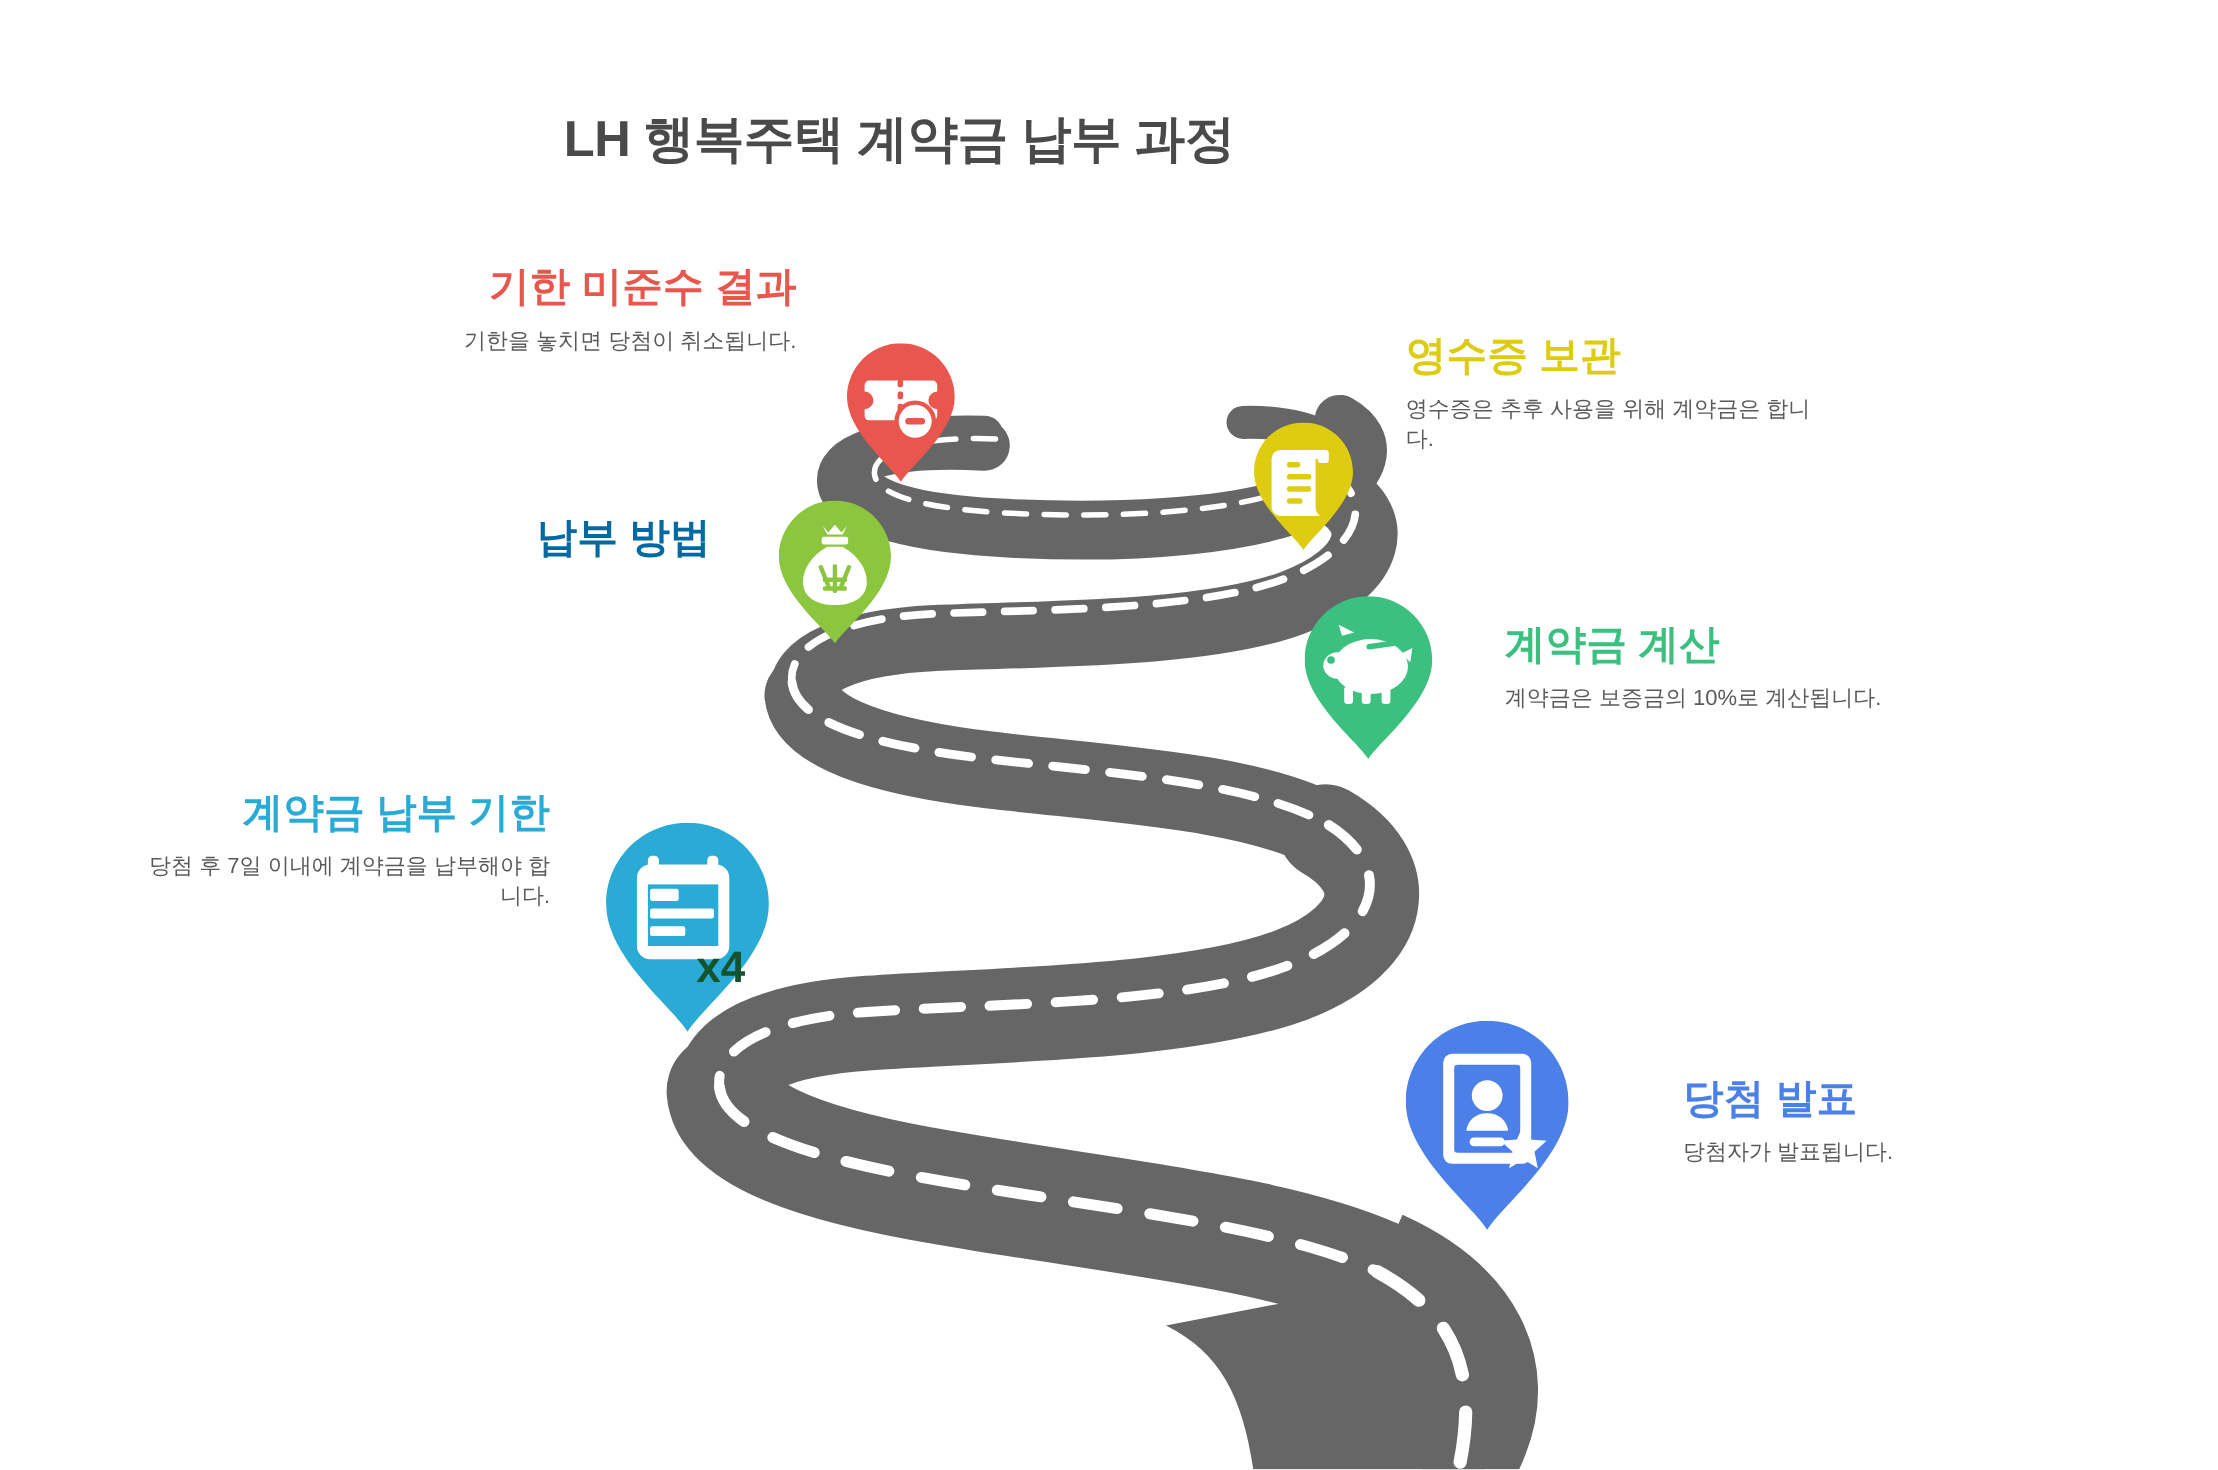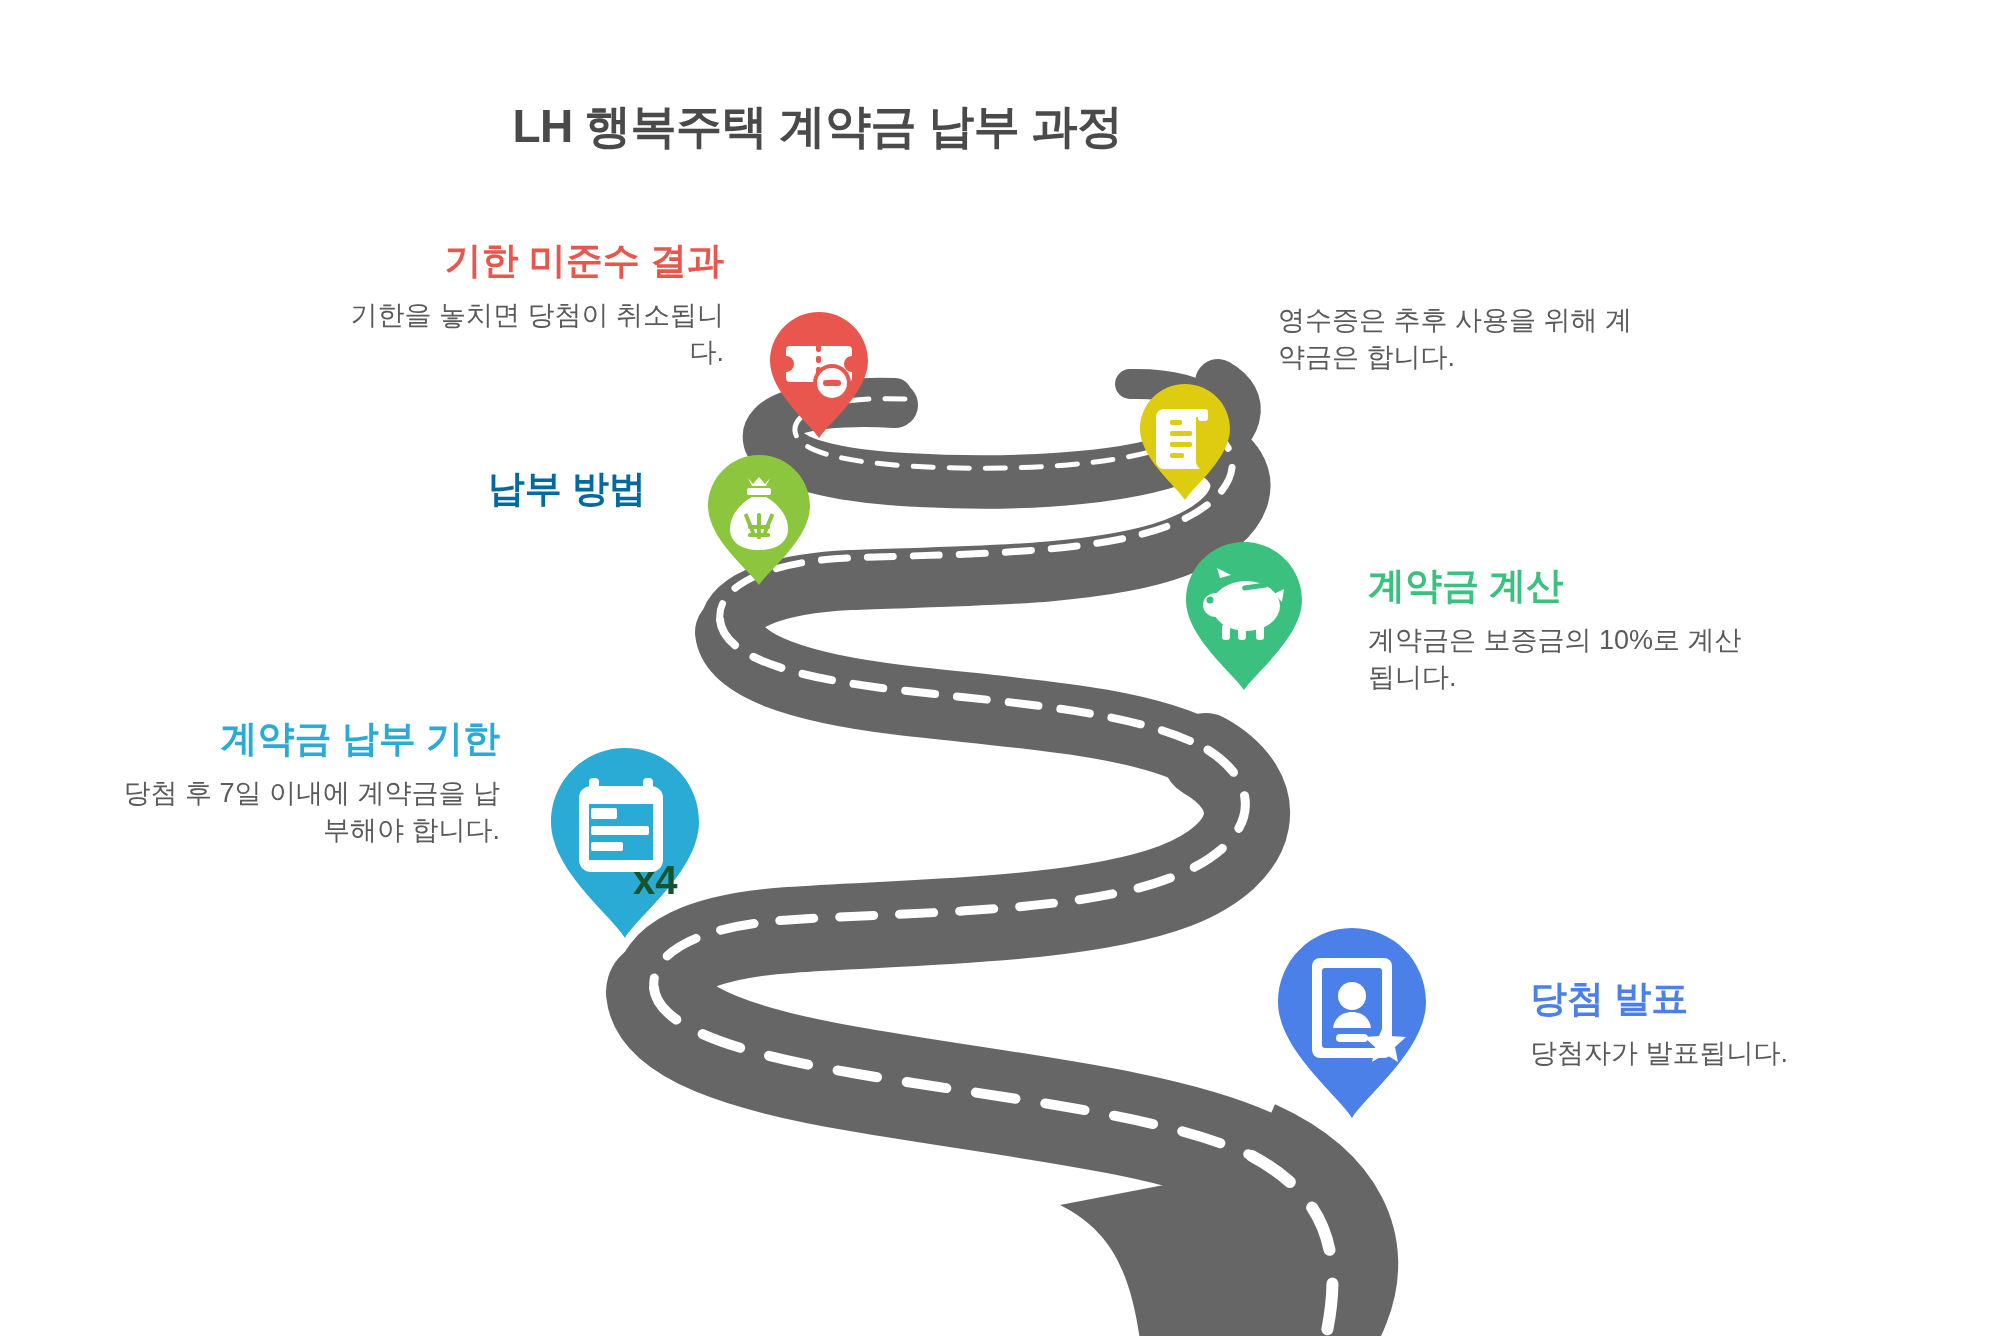--- a/index.html
+++ b/index.html
@@ -51,21 +51,21 @@
 
   .step-title {
     font-size: 37px;
     font-weight: bold;
     line-height: 1.15;
     margin: 0 0 14px 0;
     white-space: nowrap;
   }
 
   .step-desc {
-    font-size: 27px;
+    font-size: 20px;
     line-height: 1.38;
     color: #5a5a5a;
     margin: 0;
   }
 
   
   .pin {
     position: absolute;
   }
   .pin svg { display: block; }
@@ -177,20 +177,21 @@
         <rect x="46" y="44" width="5" height="7" rx="2" fill="#e8564e"></rect>
         <rect x="46" y="55" width="5" height="7" rx="2" fill="#e8564e"></rect>
         <circle cx="62" cy="71" r="19" fill="#e8564e"></circle>
         <circle cx="62" cy="71" r="15" fill="#ffffff"></circle>
         <rect x="53" y="68" width="18" height="6" rx="3" fill="#e8564e"></rect>
       </g>
     </svg>
   </div>
 
   <div class="step-text align-left" style="left:1278px; top:302px;">
+    <p class="step-title" style="color:#ddcc10;">영수증 보관</p>
     <p class="step-desc">영수증은 추후 사용을 위해 계약금은 합니다.</p>
   </div>
 
   <div class="pin" style="left:1140px; top:384px;">
     <svg width="90" height="116" viewBox="0 0 90 116">
       <path d="M45 0 C20 0 0 20 0 45 C0 74 37 103 45 116 C53 103 90 74 90 45 C90 20 70 0 45 0 Z" fill="#ddcc10"></path>
       <g fill="#ffffff">
         <path d="M24 25 h40 v8 h-8 v44 a10 10 0 0 0 4 8 h-36 a8 8 0 0 1 -8 -8 v-44 a8 8 0 0 1 8 -8 z"></path>
         <rect x="58" y="25" width="10" height="12" rx="3"></rect>
         <path d="M24 25 h40 v8 h-40 z"></path>

